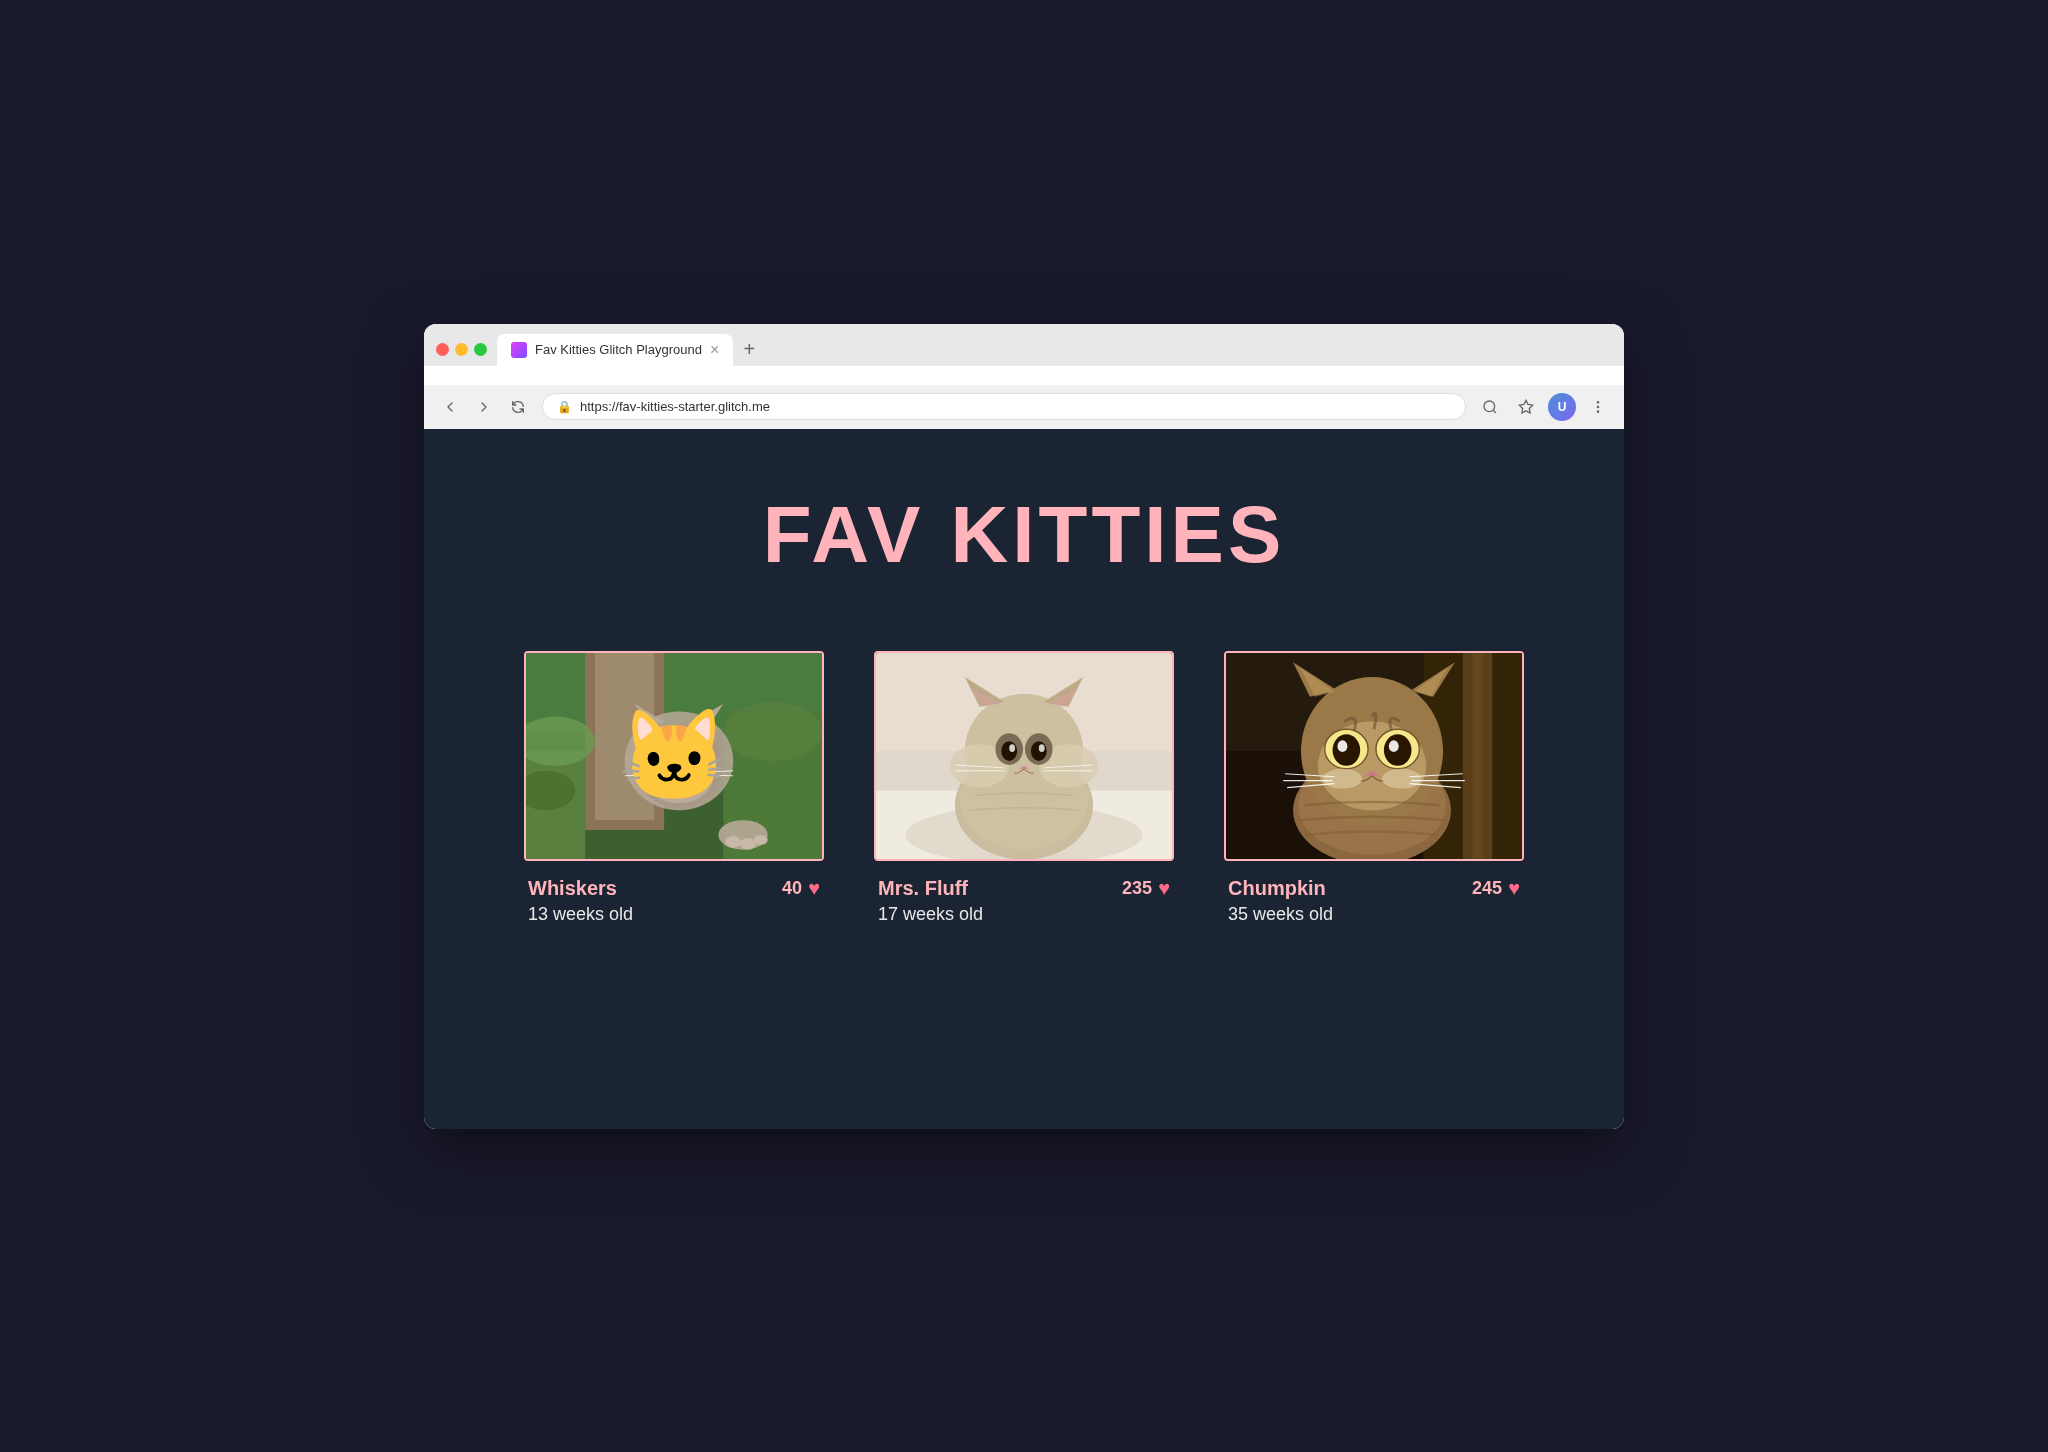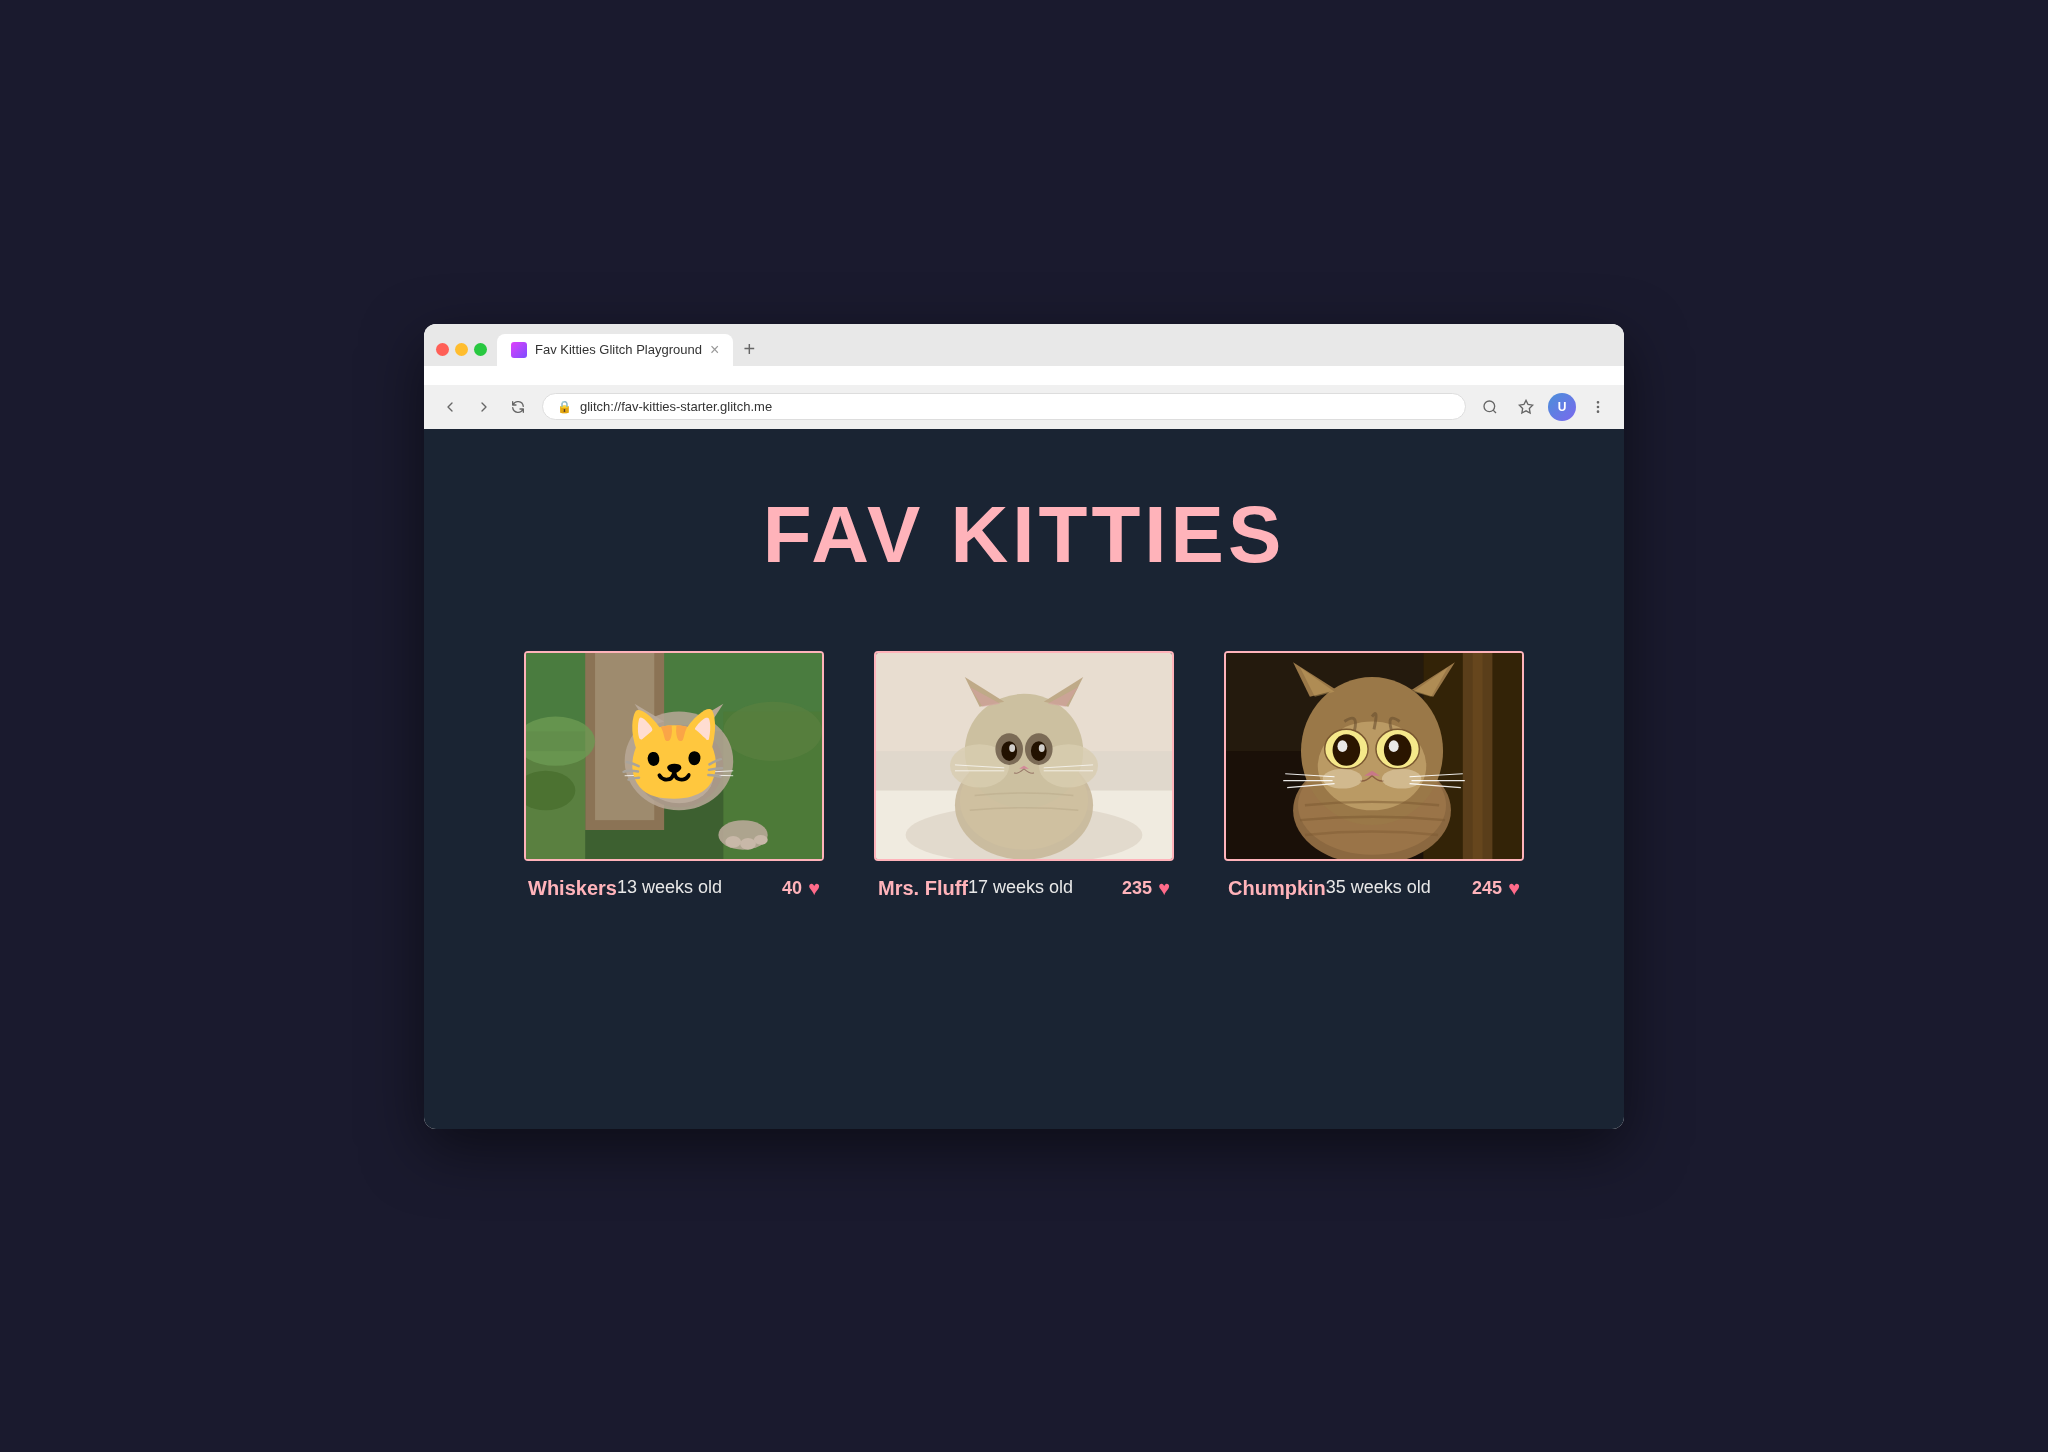--- a/index.html
+++ b/index.html
@@ -260,21 +260,21 @@
     .kitty-info {
       display: flex;
       justify-content: space-between;
       align-items: flex-start;
       width: 100%;
       padding: 0 4px;
     }
 
     .kitty-details {
       display: flex;
-      flex-direction: row;
+      flex-direction: column;
     }
 
     .kitty-name {
       font-size: 20px;
       font-weight: 700;
       color: #ffb3ba;
       margin-bottom: 4px;
     }
 
     .kitty-age {
@@ -334,21 +334,21 @@
           </svg>
       </button>
       <button class="nav-btn">
         <svg viewBox="0 0 24 24">
             <path d="M4 4v5h.582m15.356 2A8.001 8.001 0 004.582 9m0 0H9m11 11v-5h-.581m0 0a8.003 8.003 0 01-15.357-2m15.357 2H15" stroke-linecap="round" stroke-linejoin="round"></path>
           </svg>
       </button>
     </div>
     <div class="address-bar">
       <span class="lock-icon">🔒</span>
-      <span>glitch://fav-kitties-starter.glitch.me</span>
+      <span>https://fav-kitties-starter.glitch.me</span>
     </div>
     <div class="toolbar-actions">
       <button class="toolbar-action-btn">
         <svg width="16" height="16" viewBox="0 0 24 24" fill="none" stroke="#666" stroke-width="2">
           <circle cx="11" cy="11" r="8"></circle>
             <path d="M21 21l-4.35-4.35"></path>
         </svg>
       </button>
       <button class="toolbar-action-btn">
         <svg width="16" height="16" viewBox="0 0 24 24" fill="none" stroke="#666" stroke-width="2">

